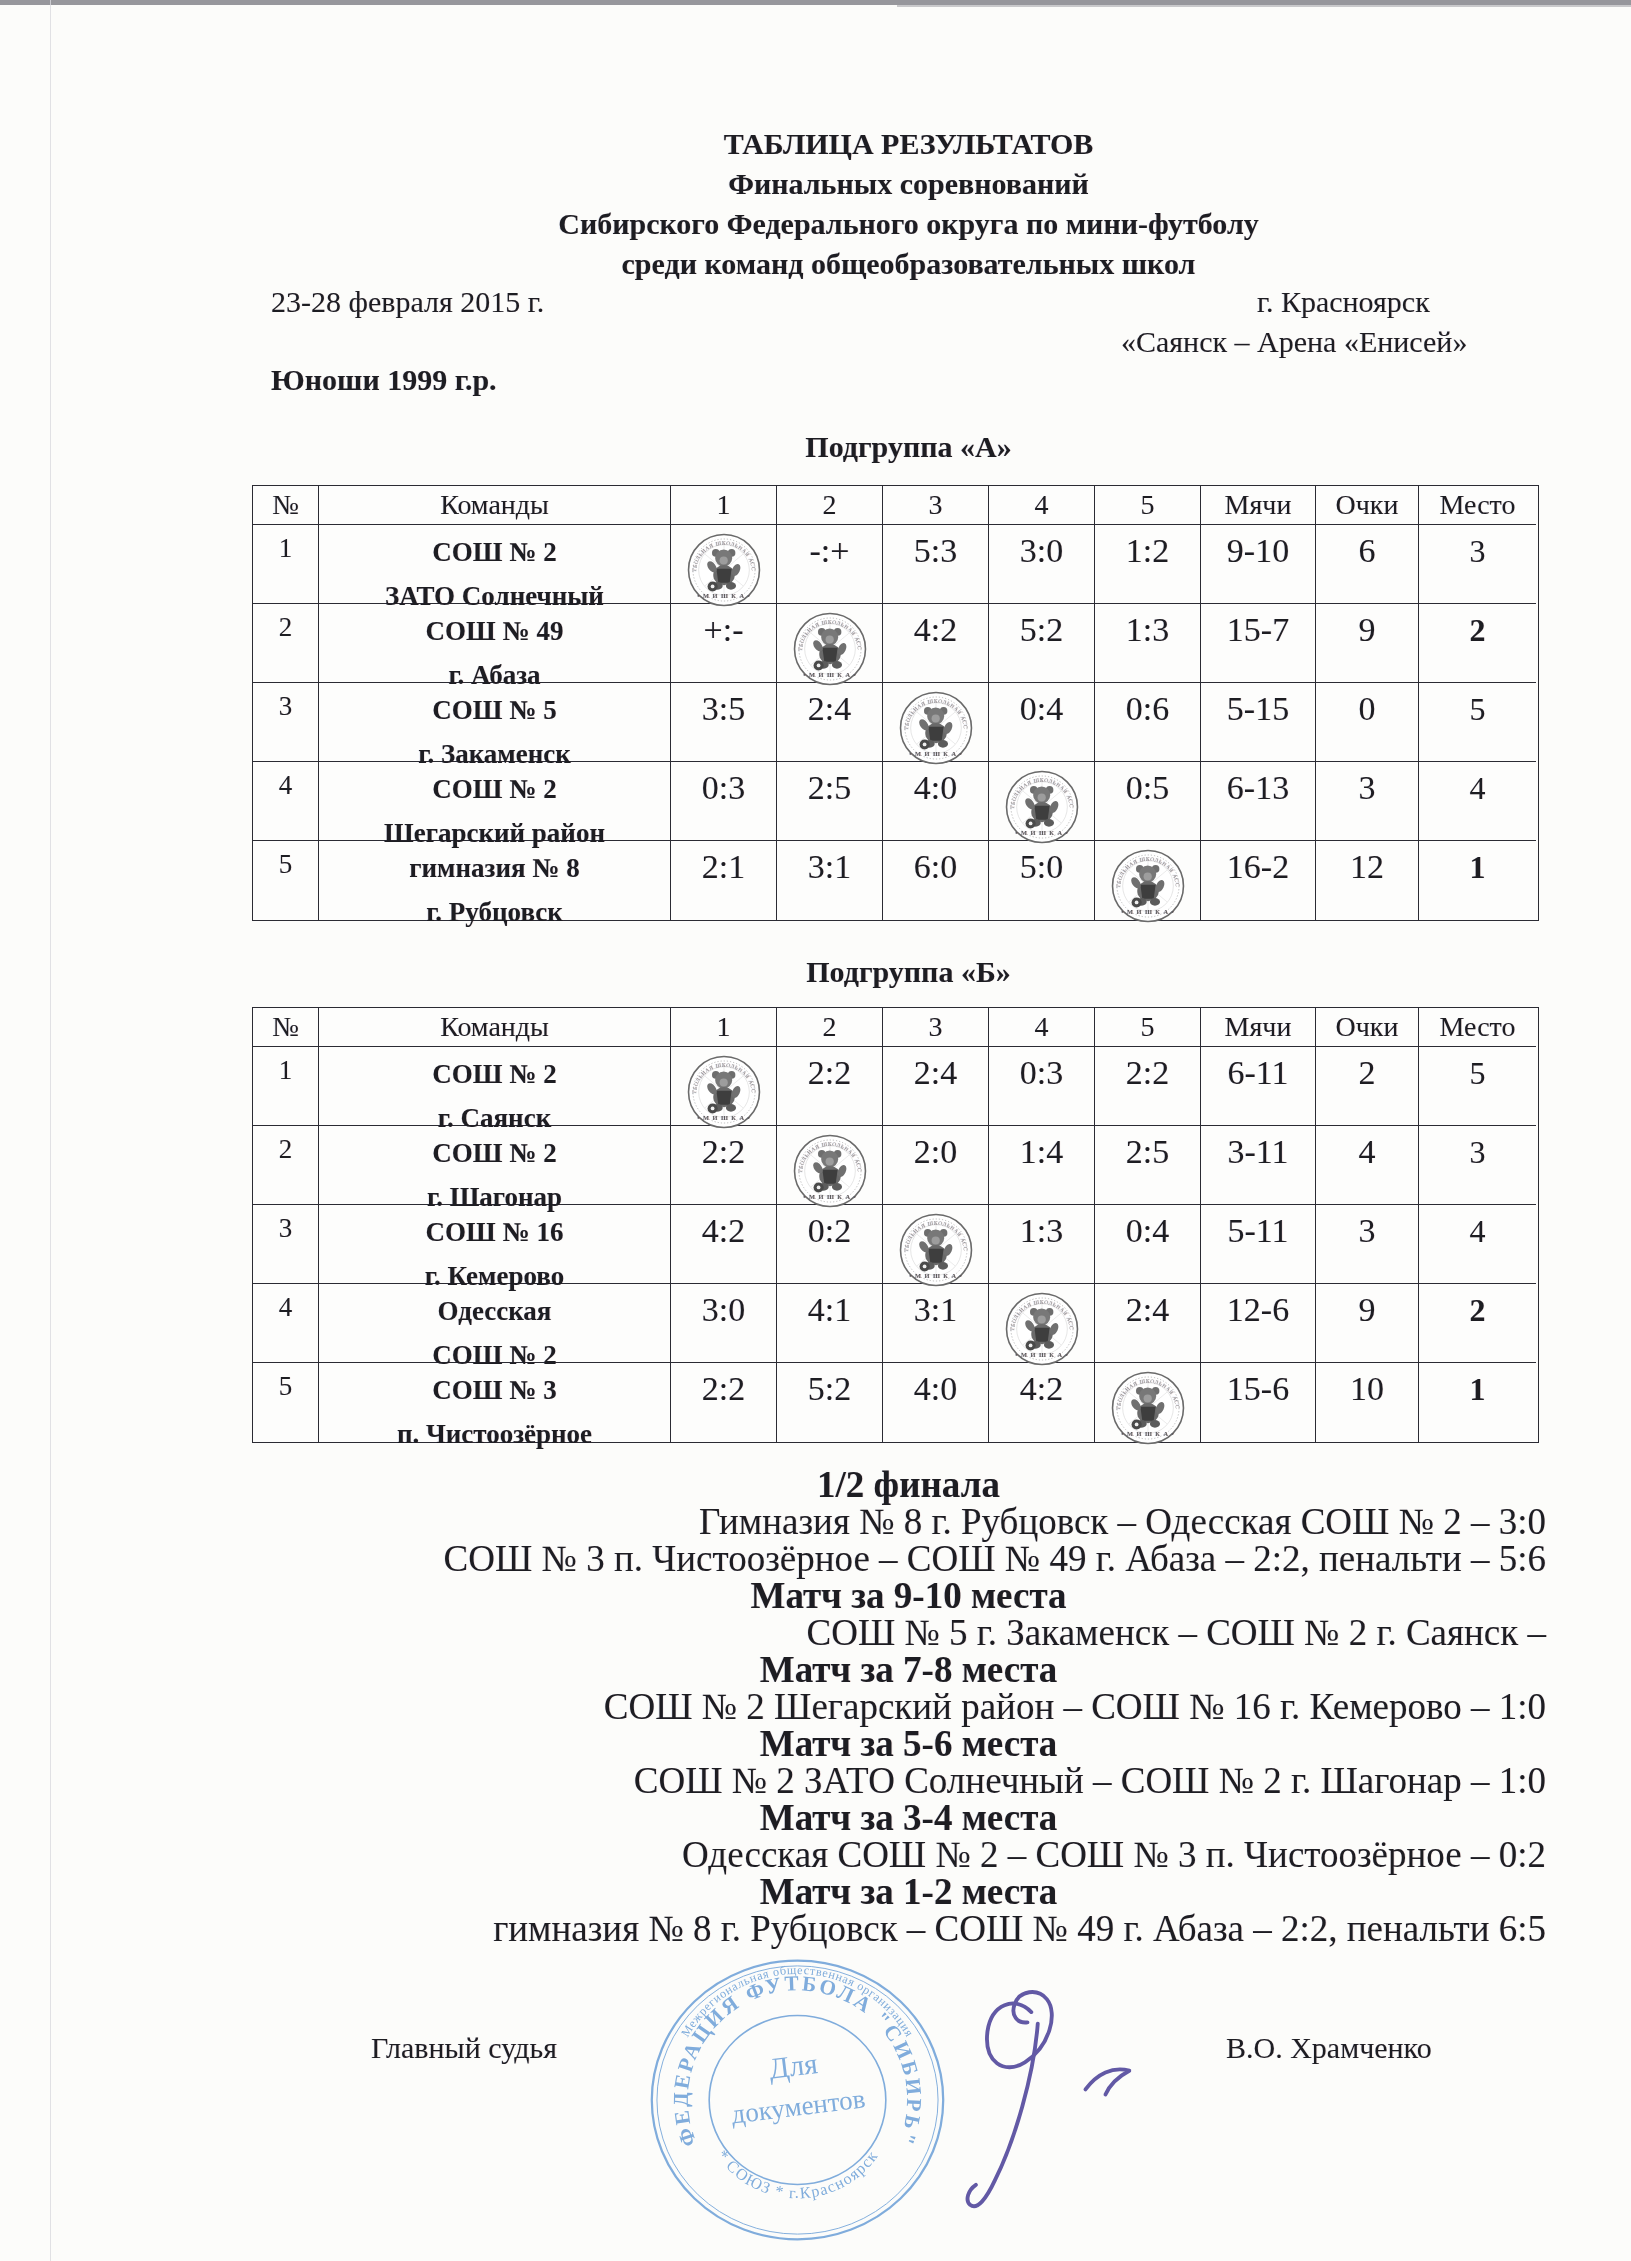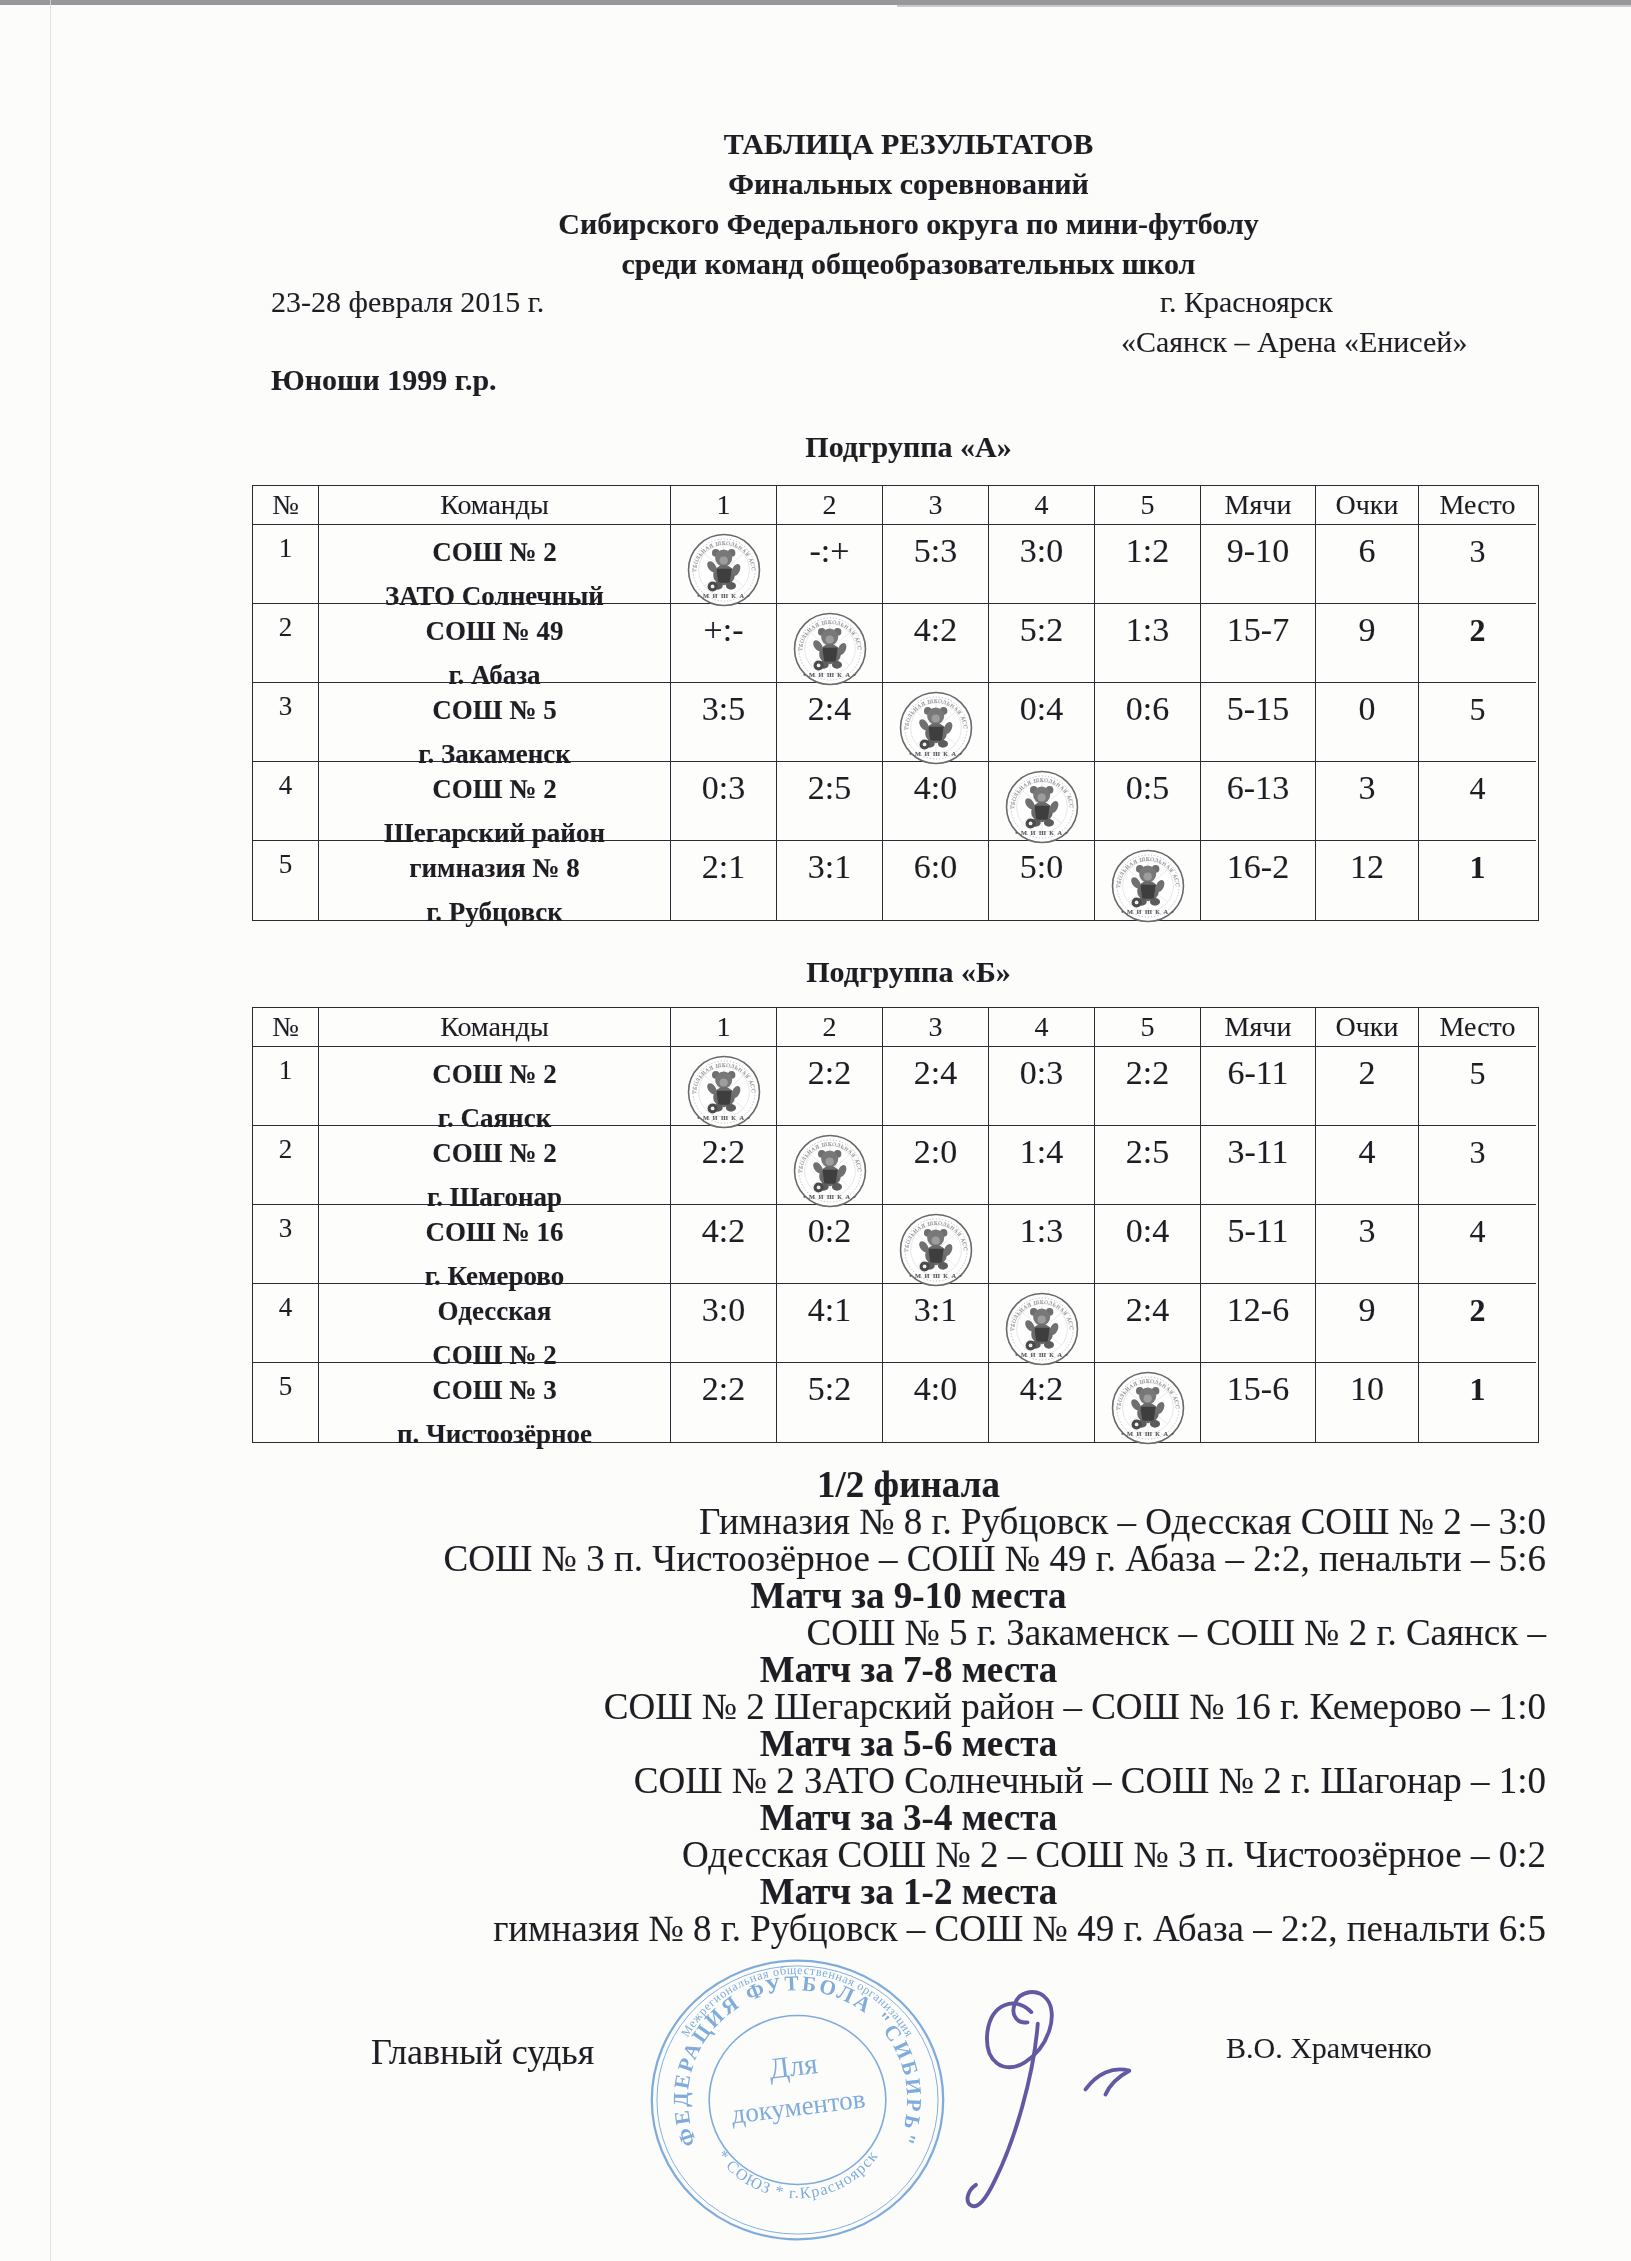--- a/index.html
+++ b/index.html
@@ -52,21 +52,21 @@
   .cell.goals{font-size:34px;padding-top:6.5px;}
   .cell.points{font-size:34px;padding-top:6.5px;}
   .cell.place{font-size:32px;padding-top:7.7px;}
   .cell.place.b{font-weight:bold;}
   .bear{width:76px;height:76px;display:block;margin:0.6px auto 0 auto;}
 
   .playoffs{position:absolute;left:271px;top:1466px;width:1275px;font-size:37px;line-height:37px;}
   .playoffs .ph{font-weight:bold;text-align:center;}
   .playoffs .pl{text-align:right;white-space:nowrap;}
 
-  .judge-label{position:absolute;left:371px;top:2031px;font-size:36px;}
+  .judge-label{position:absolute;left:371px;top:2031px;font-size:30px;}
   .judge-name{position:absolute;left:1226px;top:2031px;font-size:30px;}
   .stamp-svg{position:absolute;left:644px;top:1953px;width:307px;height:294px;opacity:.88;}
   .sign-svg{position:absolute;left:923px;top:1972px;width:245px;height:258px;opacity:.92;}
   .hiddendefs{position:absolute;width:0;height:0;overflow:hidden;}
 </style>
 </head>
 <body>
 
 <div class="page">
   <div class="scan-top"></div>
@@ -102,21 +102,21 @@
   </svg>
 
   <div class="heading t-scan">
     <div>ТАБЛИЦА РЕЗУЛЬТАТОВ</div>
     <div>Финальных соревнований</div>
     <div>Сибирского Федерального округа  по мини-футболу</div>
     <div>среди команд общеобразовательных школ</div>
   </div>
 
   <div class="meta t-scan" style="left:271px;top:285px;">23-28 февраля 2015 г.</div>
-  <div class="meta t-scan" style="left:1160px;top:285px;">г. Красноярск</div>
+  <div class="meta t-scan" style="left:1257px;top:285px;">г. Красноярск</div>
   <div class="meta t-scan" style="left:1121px;top:325px;">«Саянск – Арена «Енисей»</div>
   <div class="category t-scan">Юноши 1999 г.р.</div>
 
   <div class="group-title t-scan" id="gtA">Подгруппа «А»</div>
   <div class="tbl t-scan" id="tableA">
       <div class="cell h">№</div>
       <div class="cell h">Команды</div>
       <div class="cell h">1</div>
       <div class="cell h">2</div>
       <div class="cell h">3</div>

